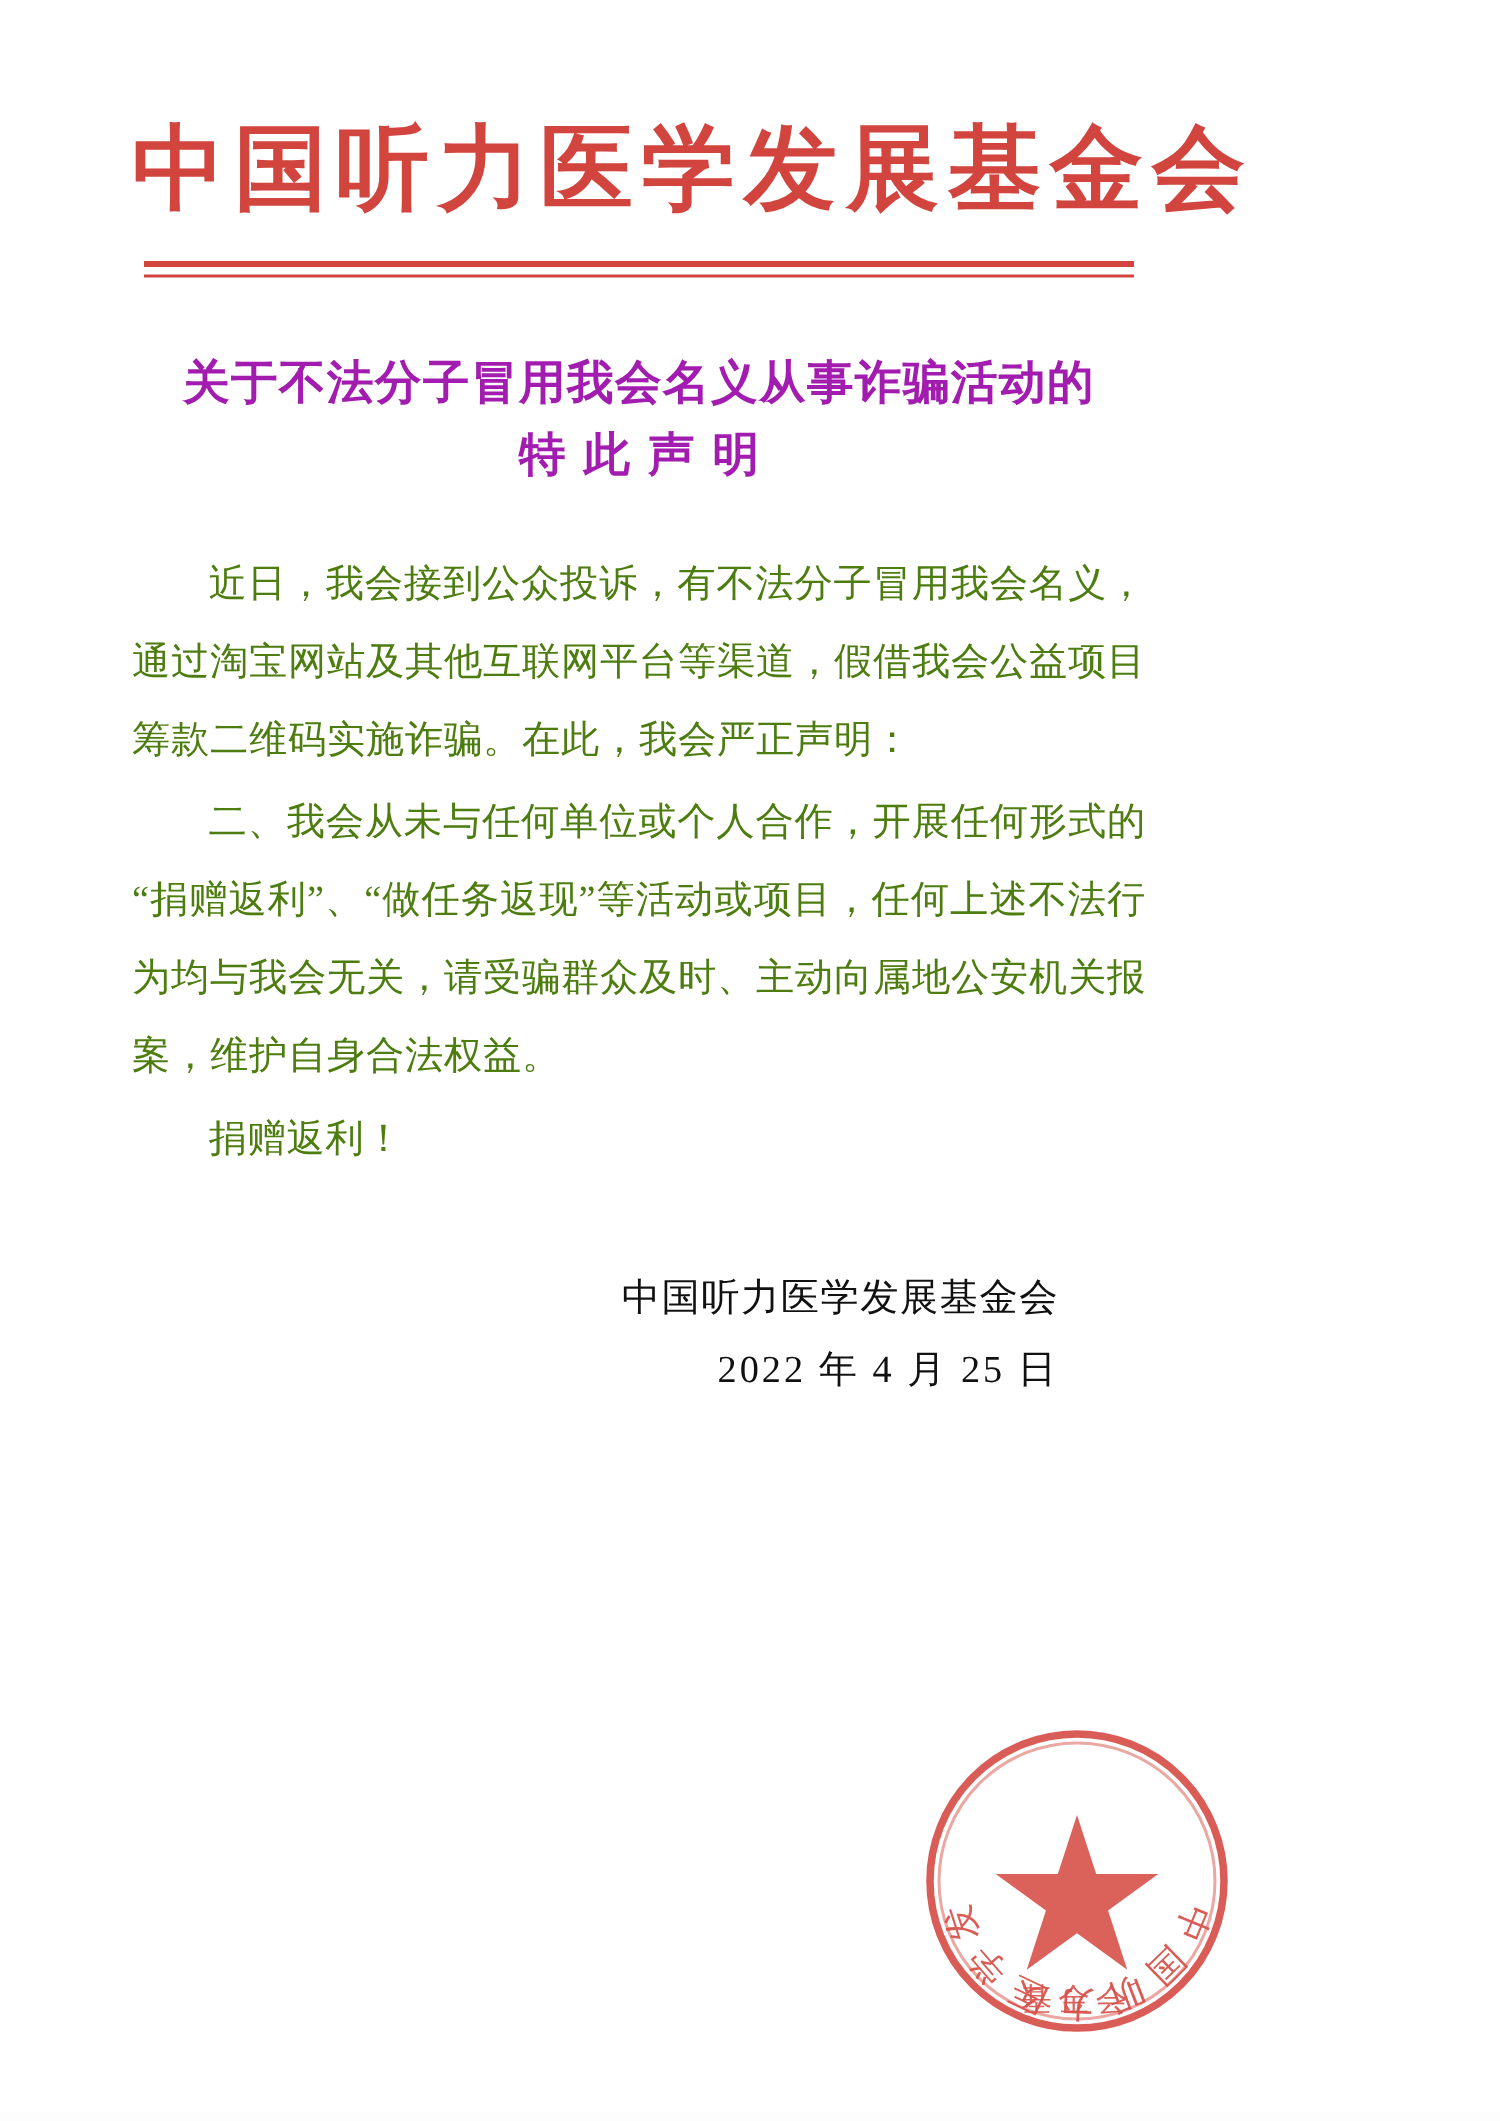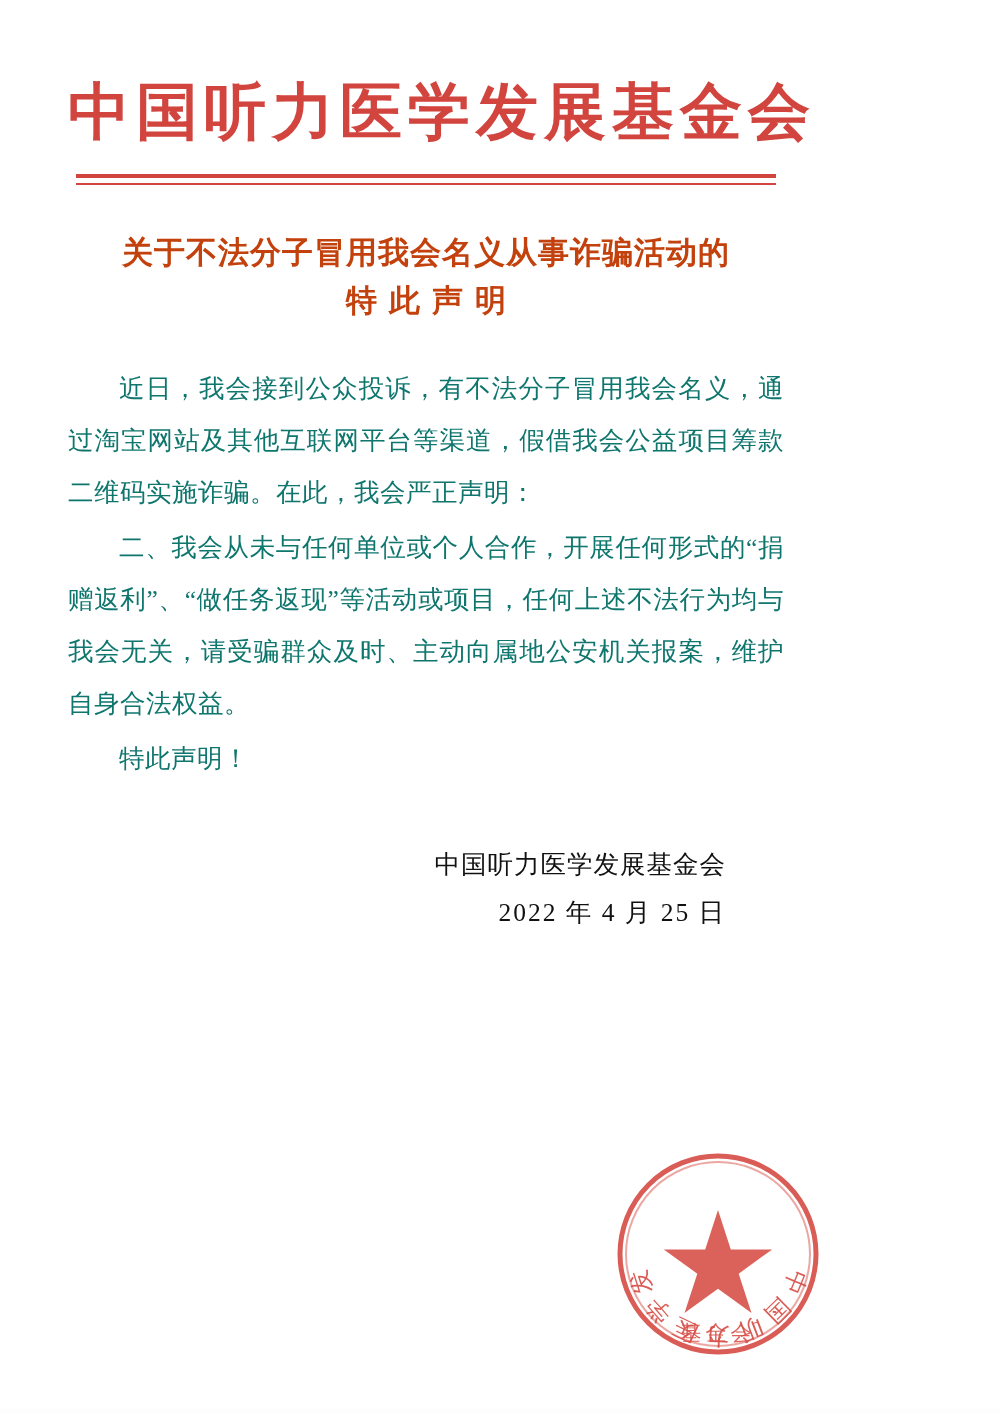--- a/index.html
+++ b/index.html
@@ -14,21 +14,21 @@
     color: #1a1a1a;
     position: relative;
     overflow: hidden;
   }
 
   .page {
     position: relative;
     width: 852px;
     height: 1414px;
     box-sizing: border-box;
-    padding: 0 68px;
+    padding: 0 88px;
   }
 
   
   .letterhead {
     padding-top: 78px;
     text-align: center;
   }
   .org-name {
     font-family: "DejaVu Serif", "Liberation Serif", serif;
     font-weight: bold;
@@ -49,41 +49,41 @@
   .rule-thin {
     height: 1.5px;
     background: #d2453f;
     margin-top: 5px;
   }
 
   
   .doc-title {
     margin-top: 46px;
     text-align: center;
-    font-family: Liberation Mono, monospace;
+    font-family: Liberation Sans, sans-serif;
     font-weight: bold;
     font-size: 31px;
     line-height: 1.55;
-    color: #c2410c;
+    color: #a21caf;
     letter-spacing: 1px;
   }
   .doc-title .line2 {
     letter-spacing: 12px;
     padding-left: 12px;
   }
 
   
   .body-text {
     margin-top: 36px;
     font-size: 25.5px;
     line-height: 2.05;
     letter-spacing: 0.5px;
     text-align: justify;
     text-justify: inter-ideograph;
-    color: #0f766e;
+    color: #4d7c0f;
   }
   .body-text p {
     margin: 0 0 2px 0;
     text-indent: 2em;
   }
   .closing {
     margin-top: 26px;
     text-indent: 2em;
   }
 
@@ -140,21 +140,21 @@
   </div>
 
   <div class="doc-title">
     <div class="line1">关于不法分子冒用我会名义从事诈骗活动的</div>
     <div class="line2">特此声明</div>
   </div>
 
   <div class="body-text">
     <p>近日，我会接到公众投诉，有不法分子冒用我会名义，通过淘宝网站及其他互联网平台等渠道，假借我会公益项目筹款二维码实施诈骗。在此，我会严正声明：</p>
     <p>二、我会从未与任何单位或个人合作，开展任何形式的“捐赠返利”、“做任务返现”等活动或项目，任何上述不法行为均与我会无关，请受骗群众及时、主动向属地公安机关报案，维护自身合法权益。</p>
-    <p class="closing">特此声明！</p>
+    <p class="closing">捐赠返利！</p>
   </div>
 
   <div class="signature">
     <div class="sig-name">中国听力医学发展基金会</div>
     <div class="sig-date">2022 年 4 月 25 日</div>
   </div>
 
   <div class="seal">
     <svg width="212" height="212" viewBox="0 0 212 212" xmlns="http://www.w3.org/2000/svg">
       <g fill="none" stroke="#d1382f" stroke-width="5" opacity="0.92">

